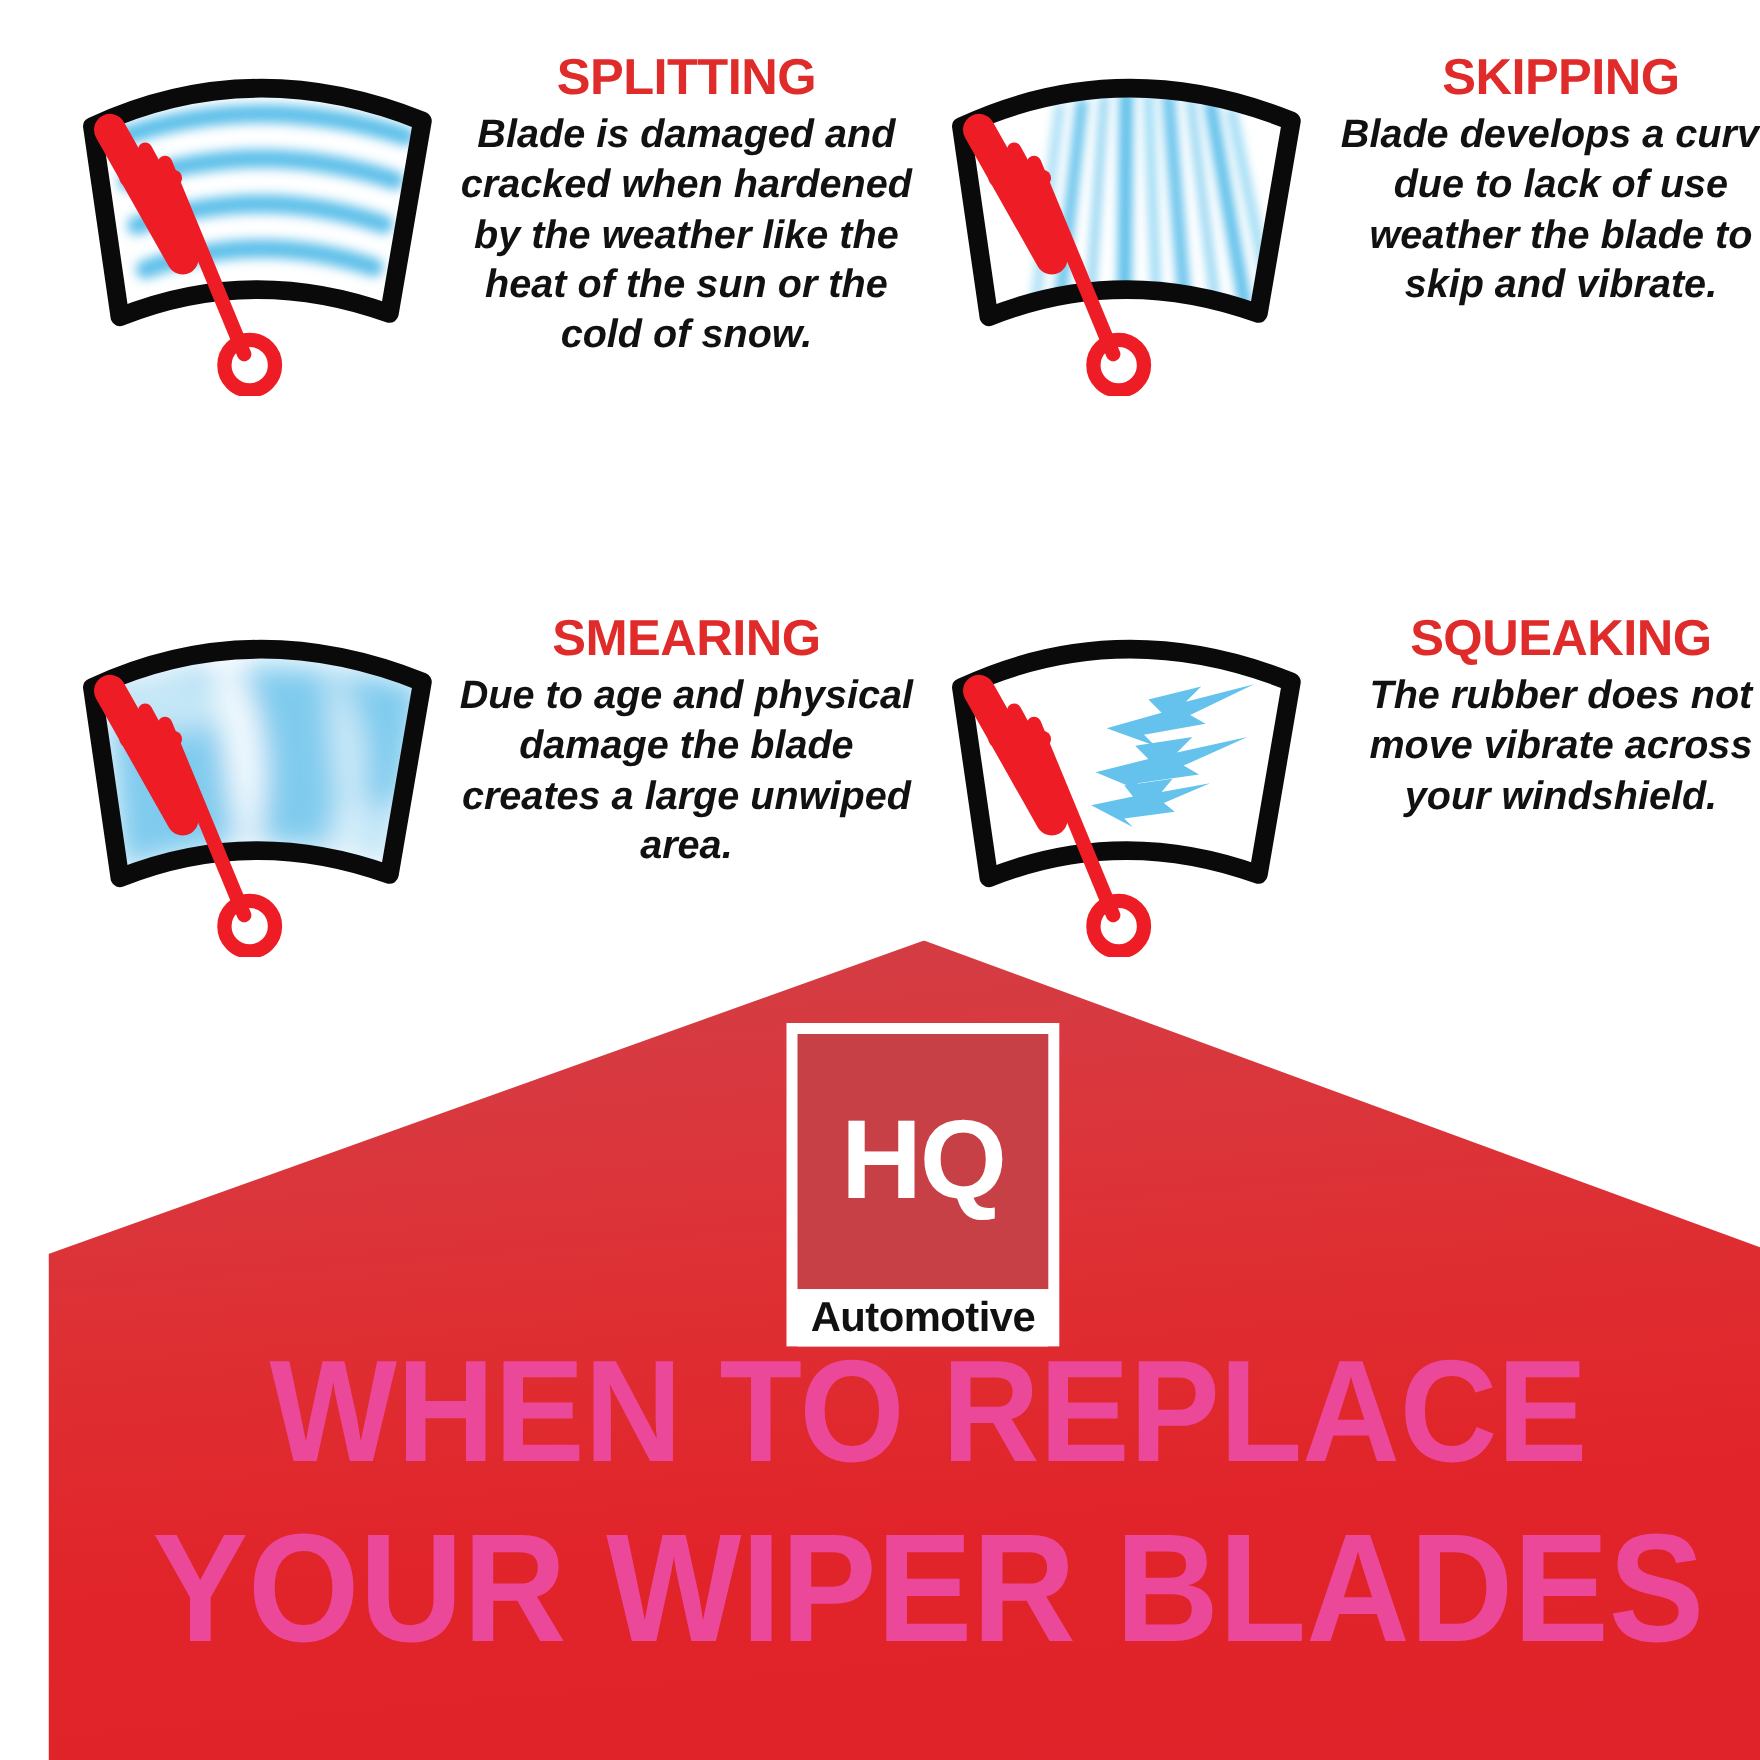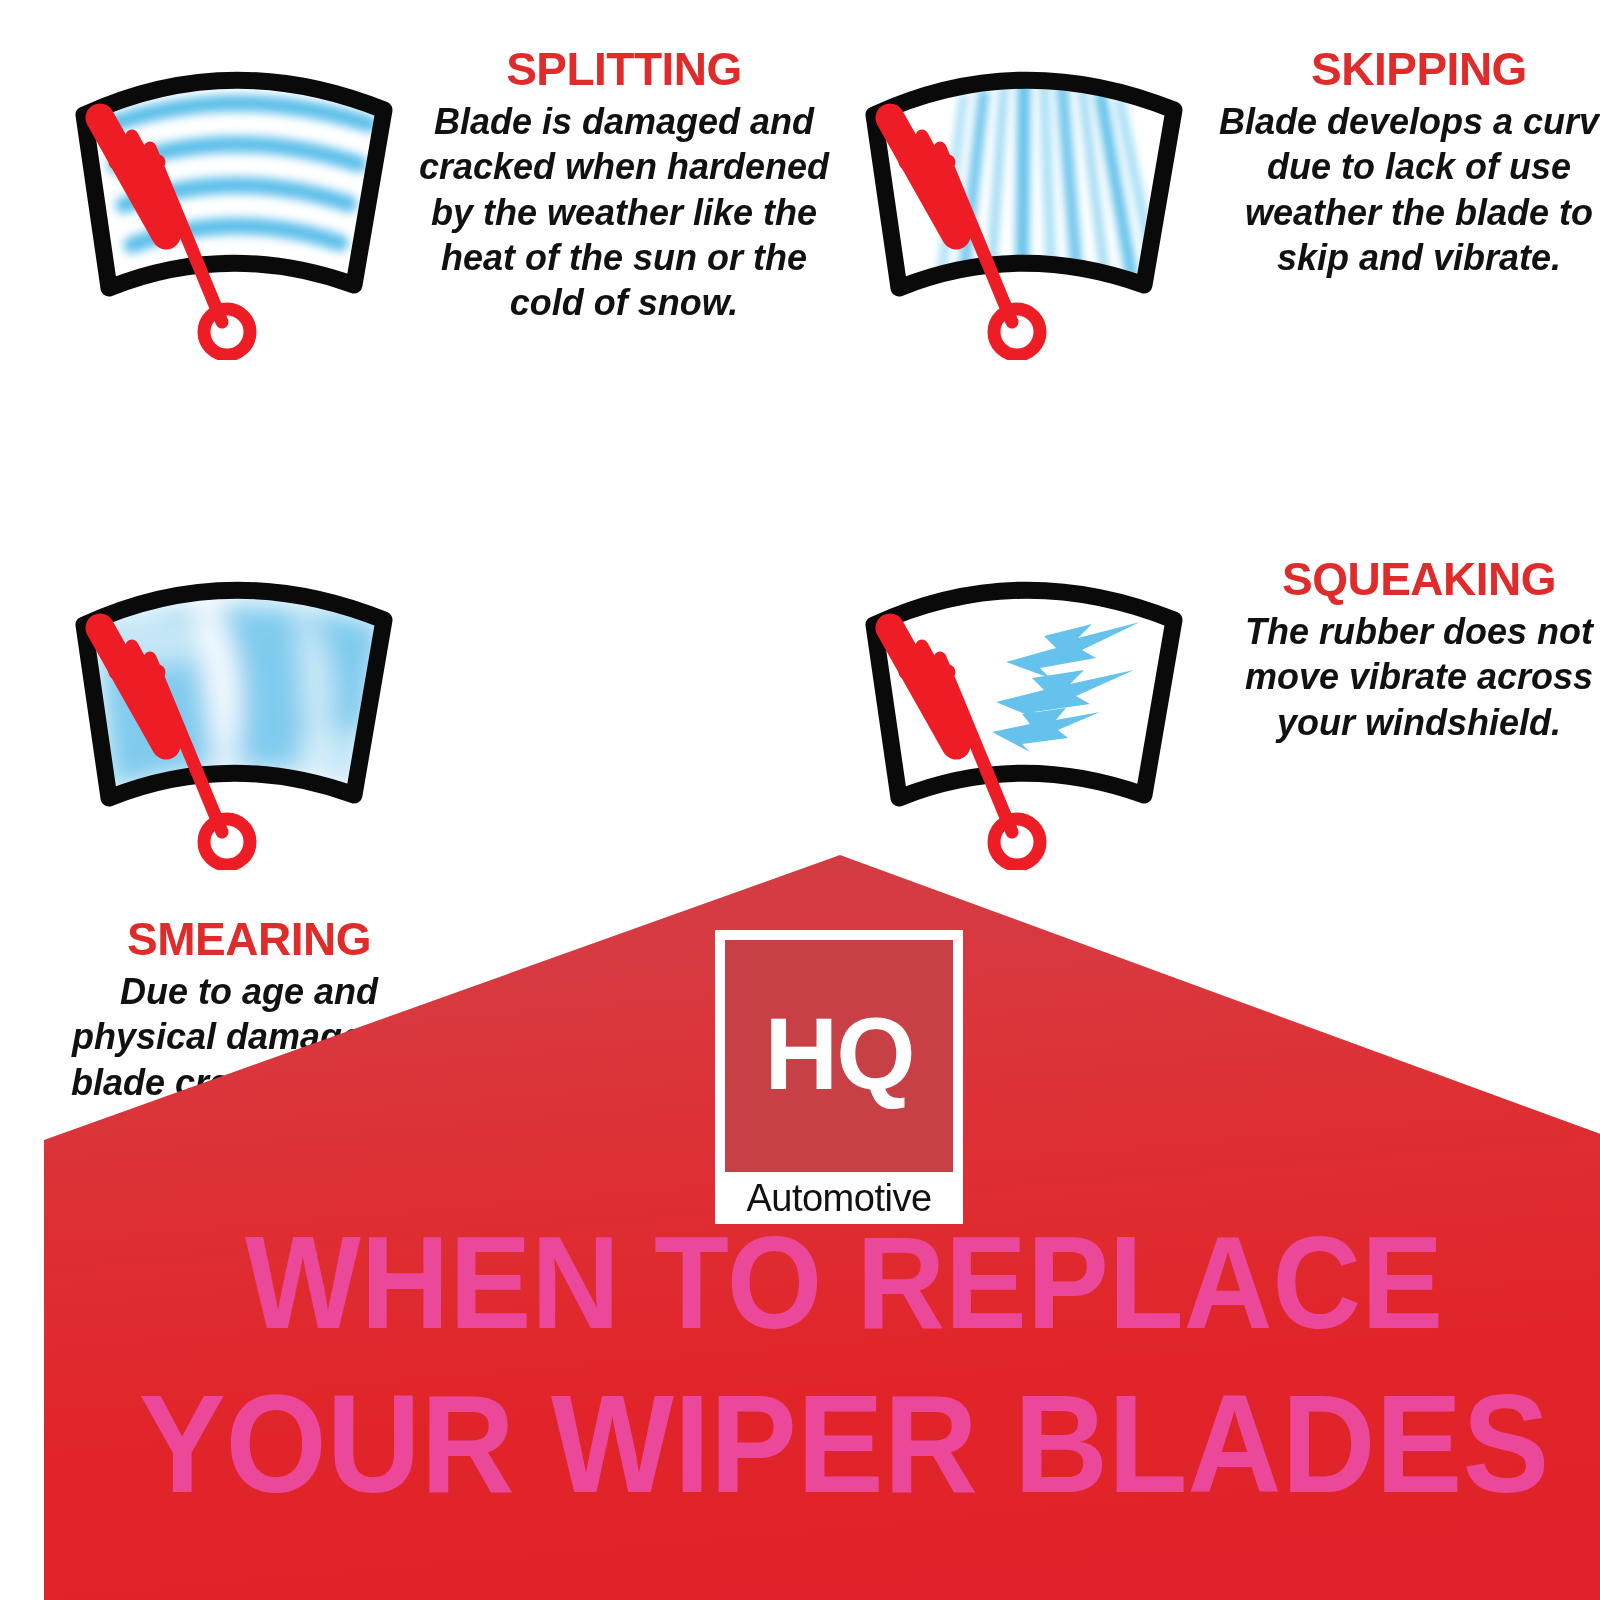--- a/index.html
+++ b/index.html
@@ -32,21 +32,21 @@
     font-style:italic;
     font-size:36px;
     line-height:1.26;
     margin:0;
     font-family:Liberation Sans, sans-serif;
   }
 
   
   #panel-splitting {left:10px;  top:40px;  width:780px;}
   #panel-skipping  {left:800px; top:40px;  width:790px;}
-  #panel-smearing  {left:10px;  top:550px; width:780px;flex-direction:column;}
+  #panel-smearing  {left:10px;  top:550px; width:780px;}
   #panel-squeaking {left:800px; top:550px; width:790px;}
 
   #panel-splitting .txt{width:390px;}
   #panel-skipping  .txt{width:400px;}
   #panel-smearing  .txt{width:390px;}
   #panel-squeaking .txt{width:400px;}
 
   
   #banner{
     position:absolute;left:0;top:820px;width:1600px;height:780px;
@@ -74,21 +74,21 @@
   }
   #logo-hq{
     color:#ffffff;font-weight:bold;font-size:102px;line-height:1;
     letter-spacing:-2px;
     font-family:"Liberation Sans", sans-serif;
     transform:translateY(-2px);
   }
   #logo-sub{
     height:52px;background:#ffffff;
     display:flex;align-items:center;justify-content:center;
-    color:#111111;font-weight:normal;font-size:38px;letter-spacing:-0.5px;
+    color:#111111;font-weight:bold;font-size:38px;letter-spacing:-0.5px;
     font-family:"Liberation Sans", sans-serif;
   }
 
   
   #headline{
     position:absolute;left:0;top:1205px;width:1600px;
     text-align:center;color:#ec4899;
     font-family:"Liberation Sans", sans-serif;
   }
   .hl-line{

